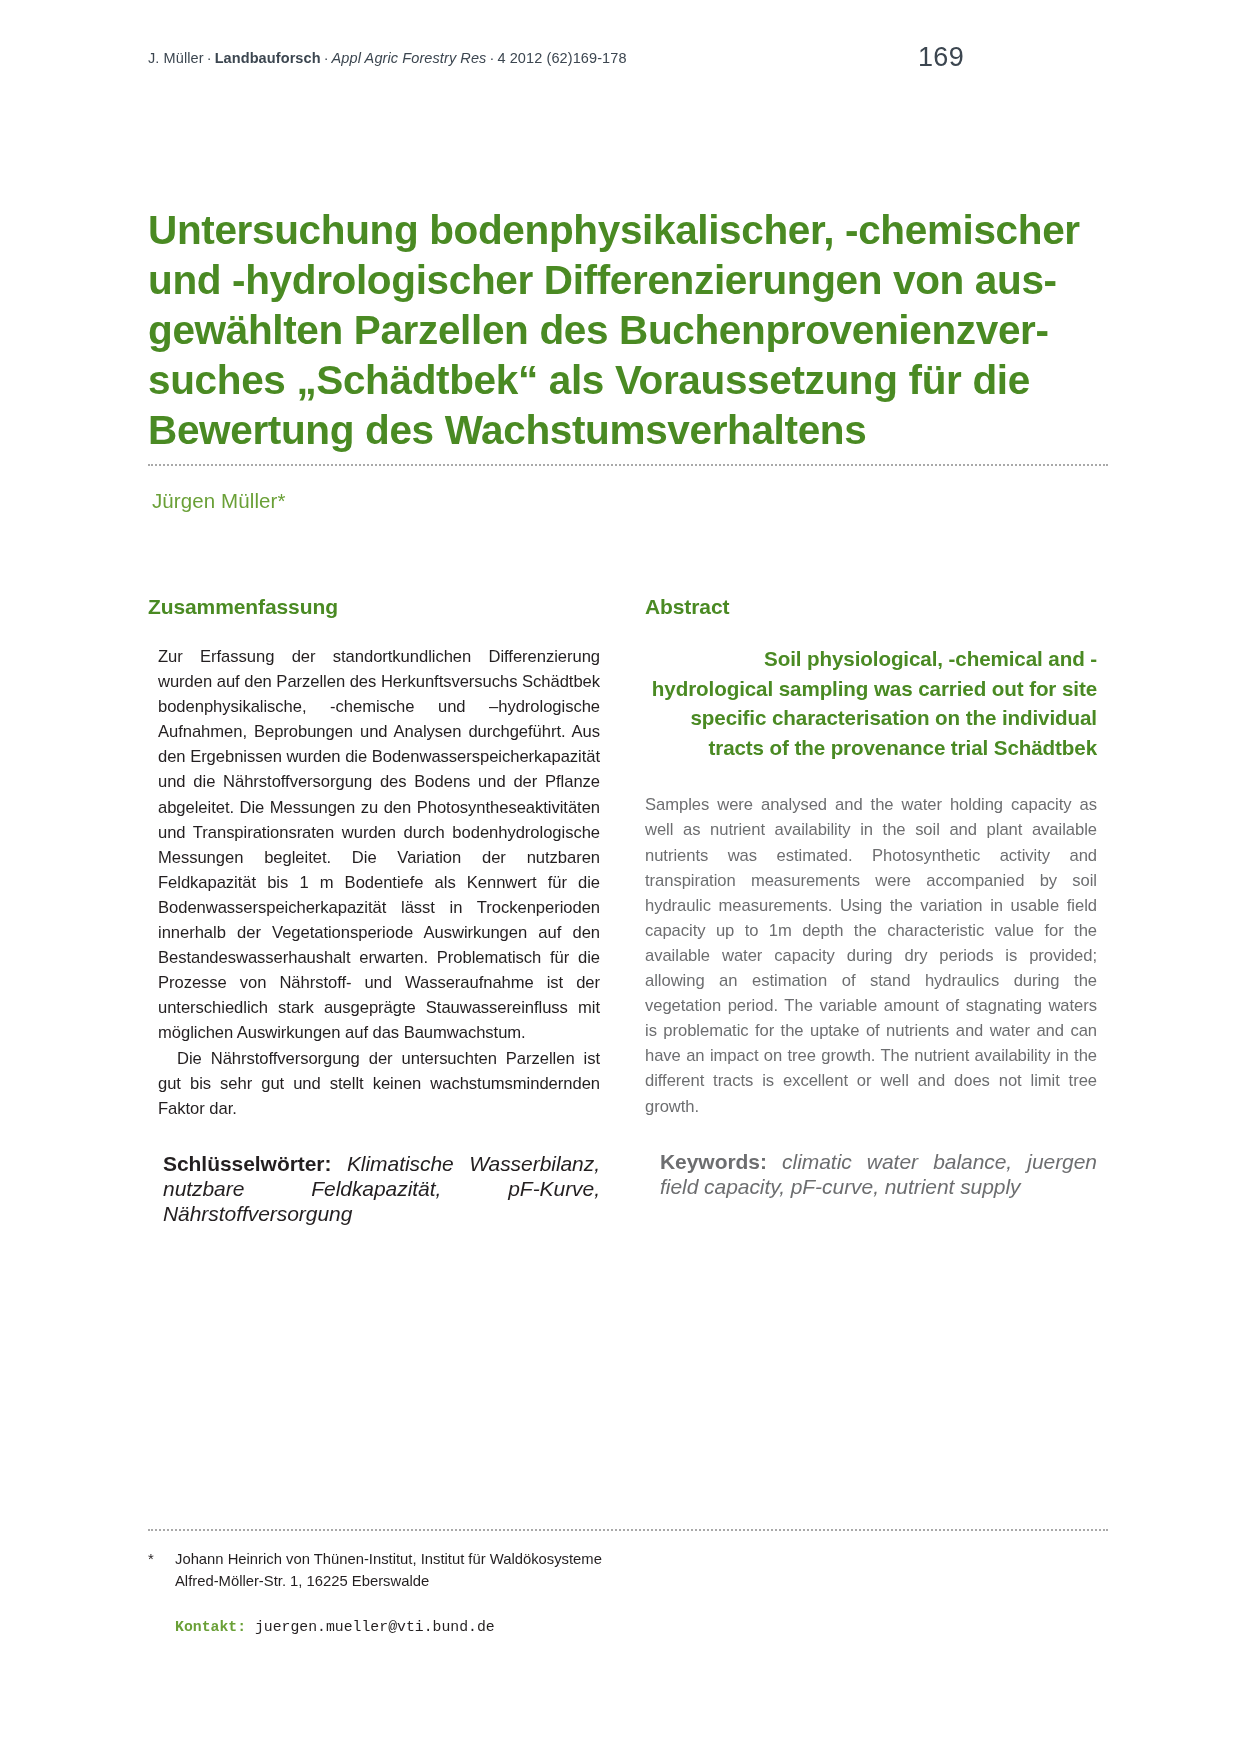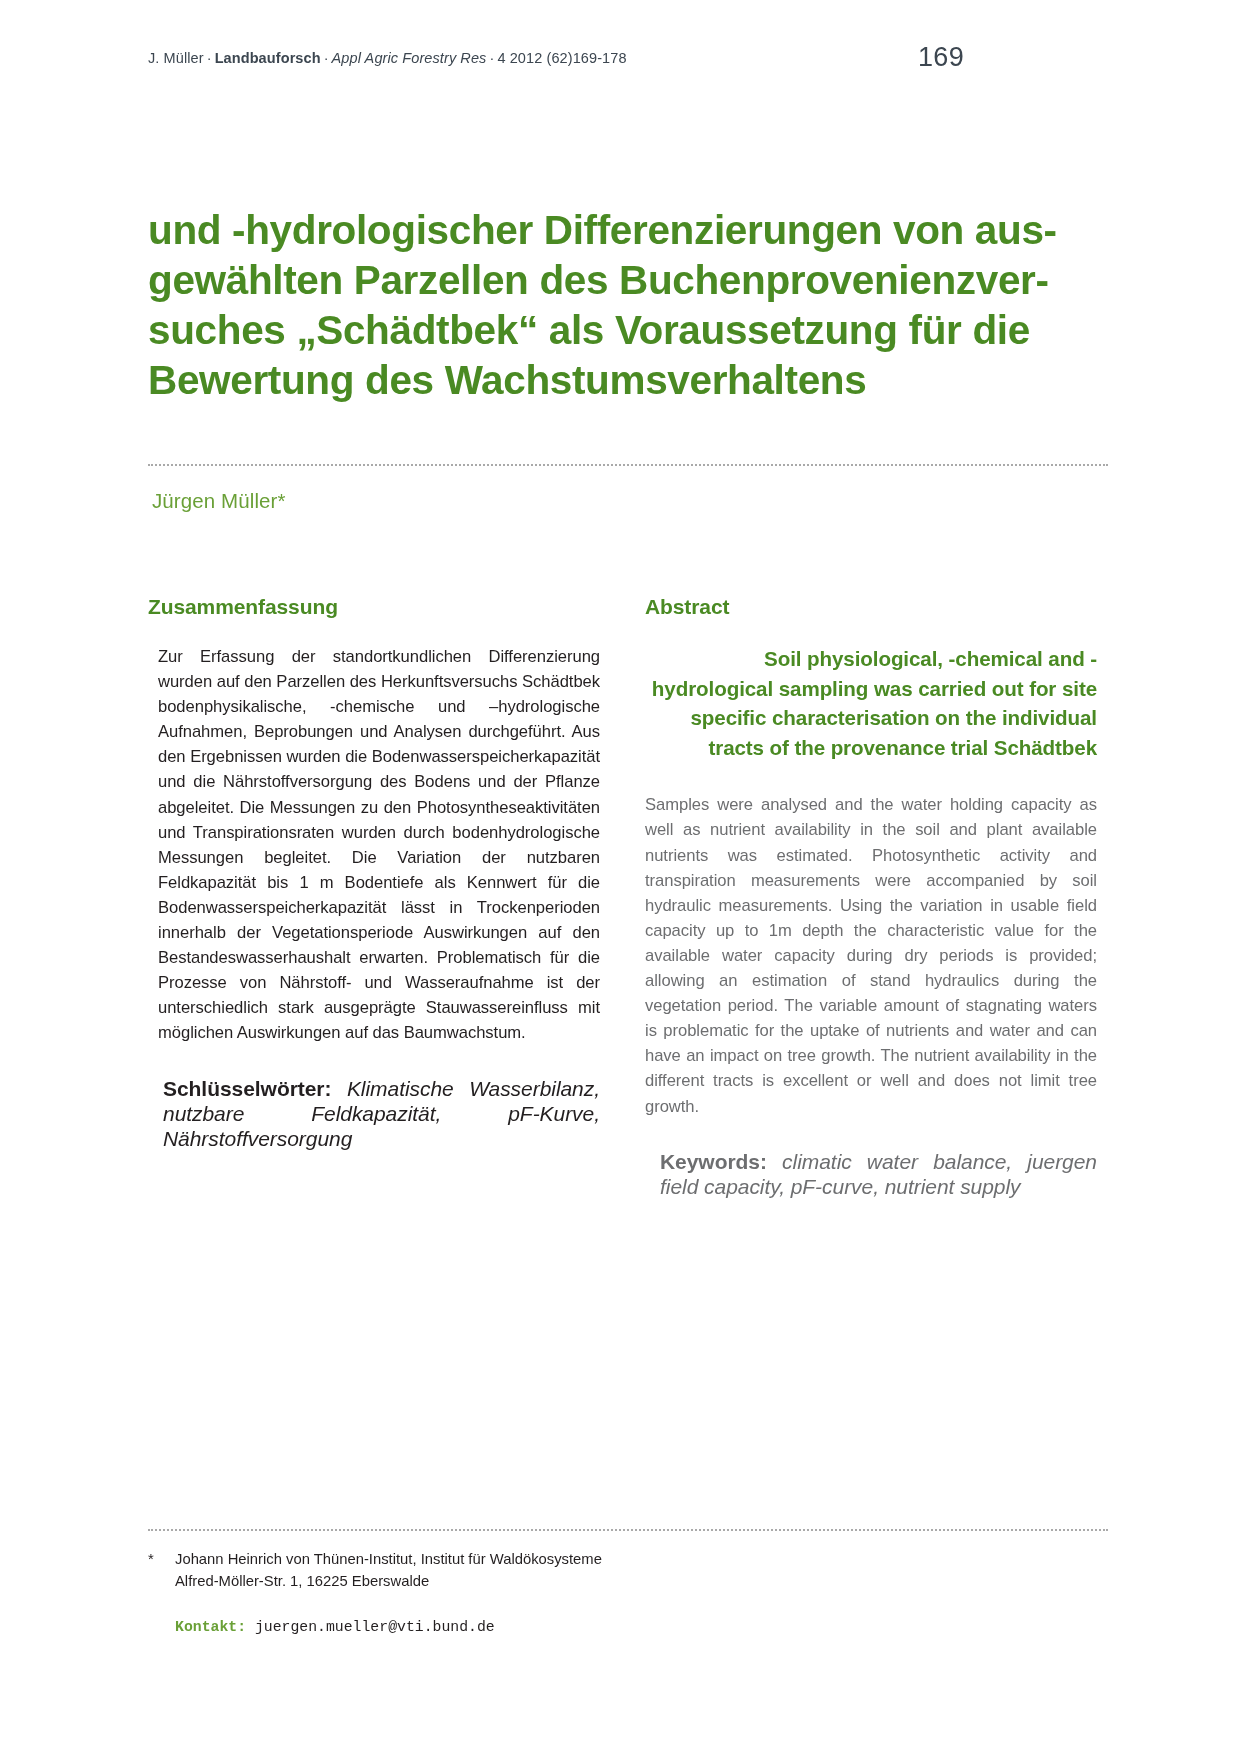--- a/index.html
+++ b/index.html
@@ -163,33 +163,35 @@
 
 <div class="page">
 
   <div class="runhead">
     <span>J. Müller</span><span class="sep">·</span><span class="b">Landbauforsch</span><span class="sep">·</span><span class="i">Appl Agric Forestry Res</span><span class="sep">·</span><span>4 2012 (62)169-178</span>
   </div>
 
   <div class="folio">169</div>
 
   <h1 class="title">
+    <span class="ln">Untersuchung bodenphysikalischer, -chemischer</span>
     <span class="ln">und -hydrologischer Differenzierungen von aus-</span>
     <span class="ln">gewählten Parzellen des Buchenprovenienzver-</span>
     <span class="ln">suches „Schädtbek“ als Voraussetzung für die</span>
     <span class="ln">Bewertung des Wachstumsverhaltens</span>
   </h1>
 
   <div class="rule-dotted" id="rule-title"></div>
 
   <div class="author">Jürgen Müller*</div>
 
   <div class="col col-de">
     <h2 class="sec-head">Zusammenfassung</h2>
     <p class="body">Zur Erfassung der standortkundlichen Differenzierung wurden auf den Parzellen des Herkunftsversuchs Schädtbek bodenphysikalische, -chemische und –hydrologische Aufnahmen, Beprobungen und Analysen durchgeführt. Aus den Ergebnissen wurden die Bodenwasserspeicherkapazität und die Nährstoffversorgung des Bodens und der Pflanze abgeleitet. Die Messungen zu den Photosyntheseaktivitäten und Transpirationsraten wurden durch bodenhydrologische Messungen begleitet. Die Variation der nutzbaren Feldkapazität bis 1 m Bodentiefe als Kennwert für die Bodenwasserspeicherkapazität lässt in Trockenperioden innerhalb der Vegetationsperiode Auswirkungen auf den Bestandeswasserhaushalt erwarten. Problematisch für die Prozesse von Nährstoff- und Wasseraufnahme ist der unterschiedlich stark ausgeprägte Stauwassereinfluss mit möglichen Auswirkungen auf das Baumwachstum.</p>
+    <p class="body">Die Nährstoffversorgung der untersuchten Parzellen ist gut bis sehr gut und stellt keinen wachstumsmindernden Faktor dar.</p>
     <p class="kw"><span class="lbl">Schlüsselwörter:</span> <span class="val">Klimatische Wasserbilanz, nutzbare Feldkapazität, pF-Kurve, Nährstoffversorgung</span></p>
   </div>
 
   <div class="col col-en">
     <h2 class="sec-head">Abstract</h2>
     <p class="en-title">Soil physiological, -chemical and -hydrological sampling was carried out for site specific characterisation on the individual tracts of the provenance trial Schädtbek</p>
     <p class="body">Samples were analysed and the water holding capacity as well as nutrient availability in the soil and plant available nutrients was estimated. Photosynthetic activity and transpiration measurements were accompanied by soil hydraulic measurements. Using the variation in usable field capacity up to 1m depth the characteristic value for the available water capacity during dry periods is provided; allowing an estimation of stand hydraulics during the vegetation period. The variable amount of stagnating waters is problematic for the uptake of nutrients and water and can have an impact on tree growth. The nutrient availability in the different tracts is excellent or well and does not limit tree growth.</p>
     <p class="kw"><span class="lbl">Keywords:</span> <span class="val">climatic water balance, juergen field capacity, pF-curve, nutrient supply</span></p>
   </div>
 

